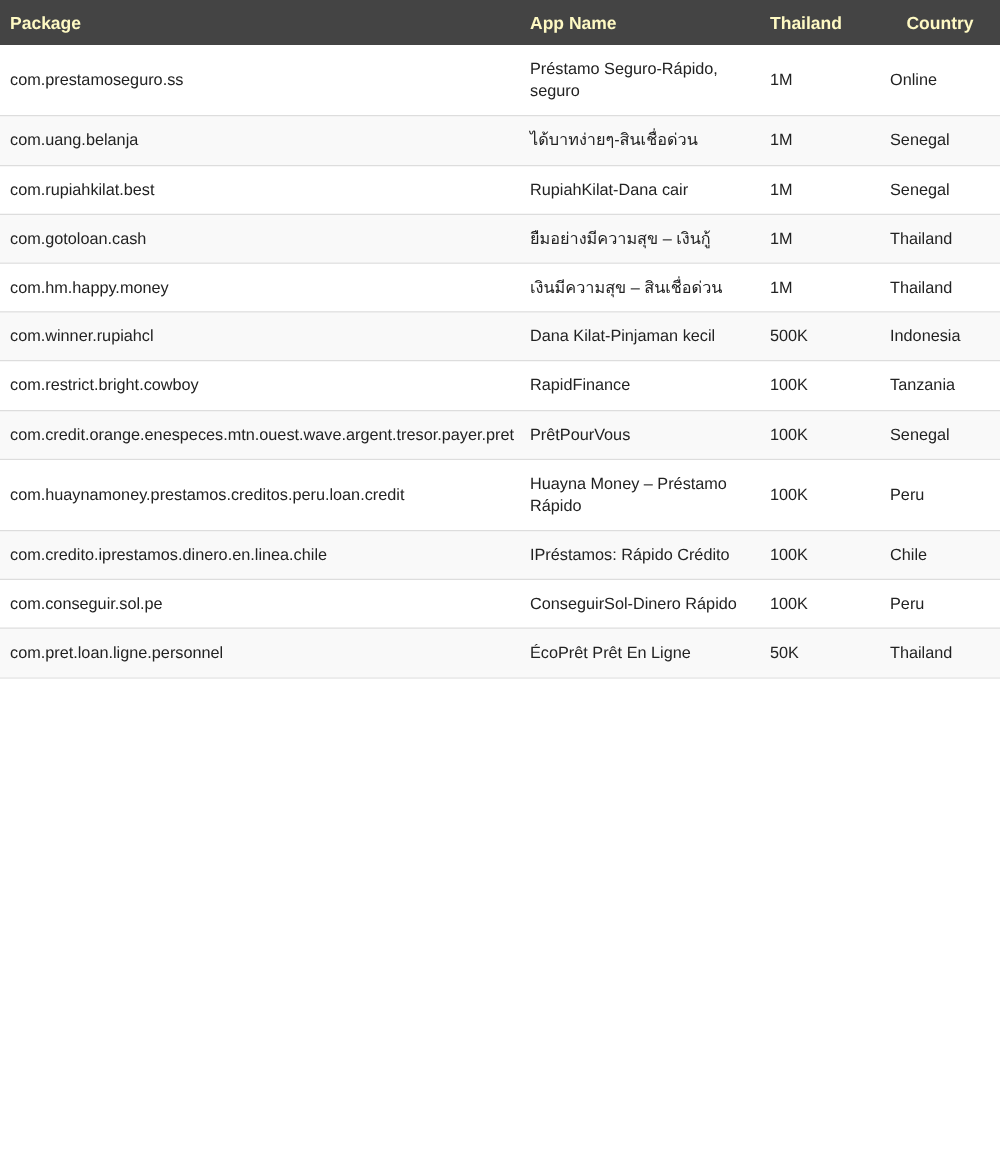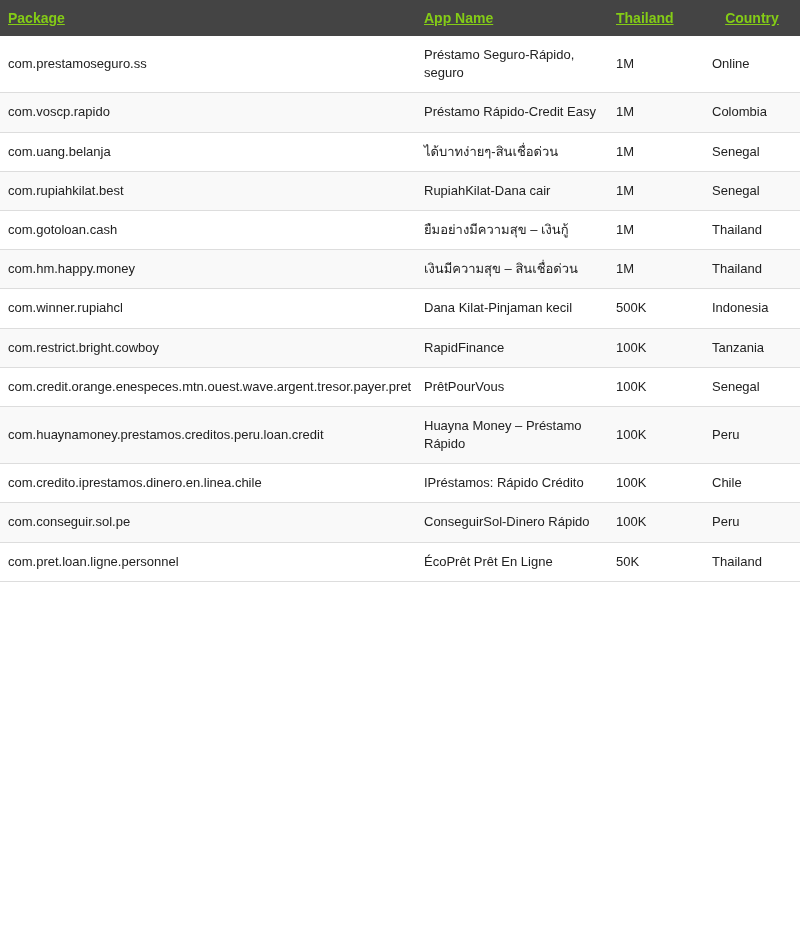--- a/index.html
+++ b/index.html
@@ -9,22 +9,21 @@
       background: #fff;
       color: #222;
     }
     table {
       width: 100%;
       border-collapse: collapse;
       table-layout: fixed;
     }
     thead tr {
       background: #444;
-      color: #84cc16;
-      text-decoration: underline;
+      color: #fef9c3;
     }
     thead th {
       padding: 10px 8px;
       text-align: left;
       font-weight: bold;
       font-size: 14px;
     }
     tbody tr {
       border-bottom: 1px solid #ddd;
     }
@@ -62,26 +61,20 @@
       <th class="col-downloads">Thailand</th>
       <th class="col-country">Country</th>
     </tr>
   </thead>
   <tbody id="table-body">
   <tr>
         <td>com.prestamoseguro.ss</td>
         <td>Préstamo Seguro-Rápido, seguro</td>
         <td>1M</td>
         <td>Online</td>
-      </tr>
-      <tr>
-        <td>com.voscp.rapido</td>
-        <td>Préstamo Rápido-Credit Easy</td>
-        <td>1M</td>
-        <td>Colombia</td>
       </tr>
       <tr>
         <td>com.uang.belanja</td>
         <td>ได้บาทง่ายๆ-สินเชื่อด่วน</td>
         <td>1M</td>
         <td>Senegal</td>
       </tr>
       <tr>
         <td>com.rupiahkilat.best</td>
         <td>RupiahKilat-Dana cair</td>

